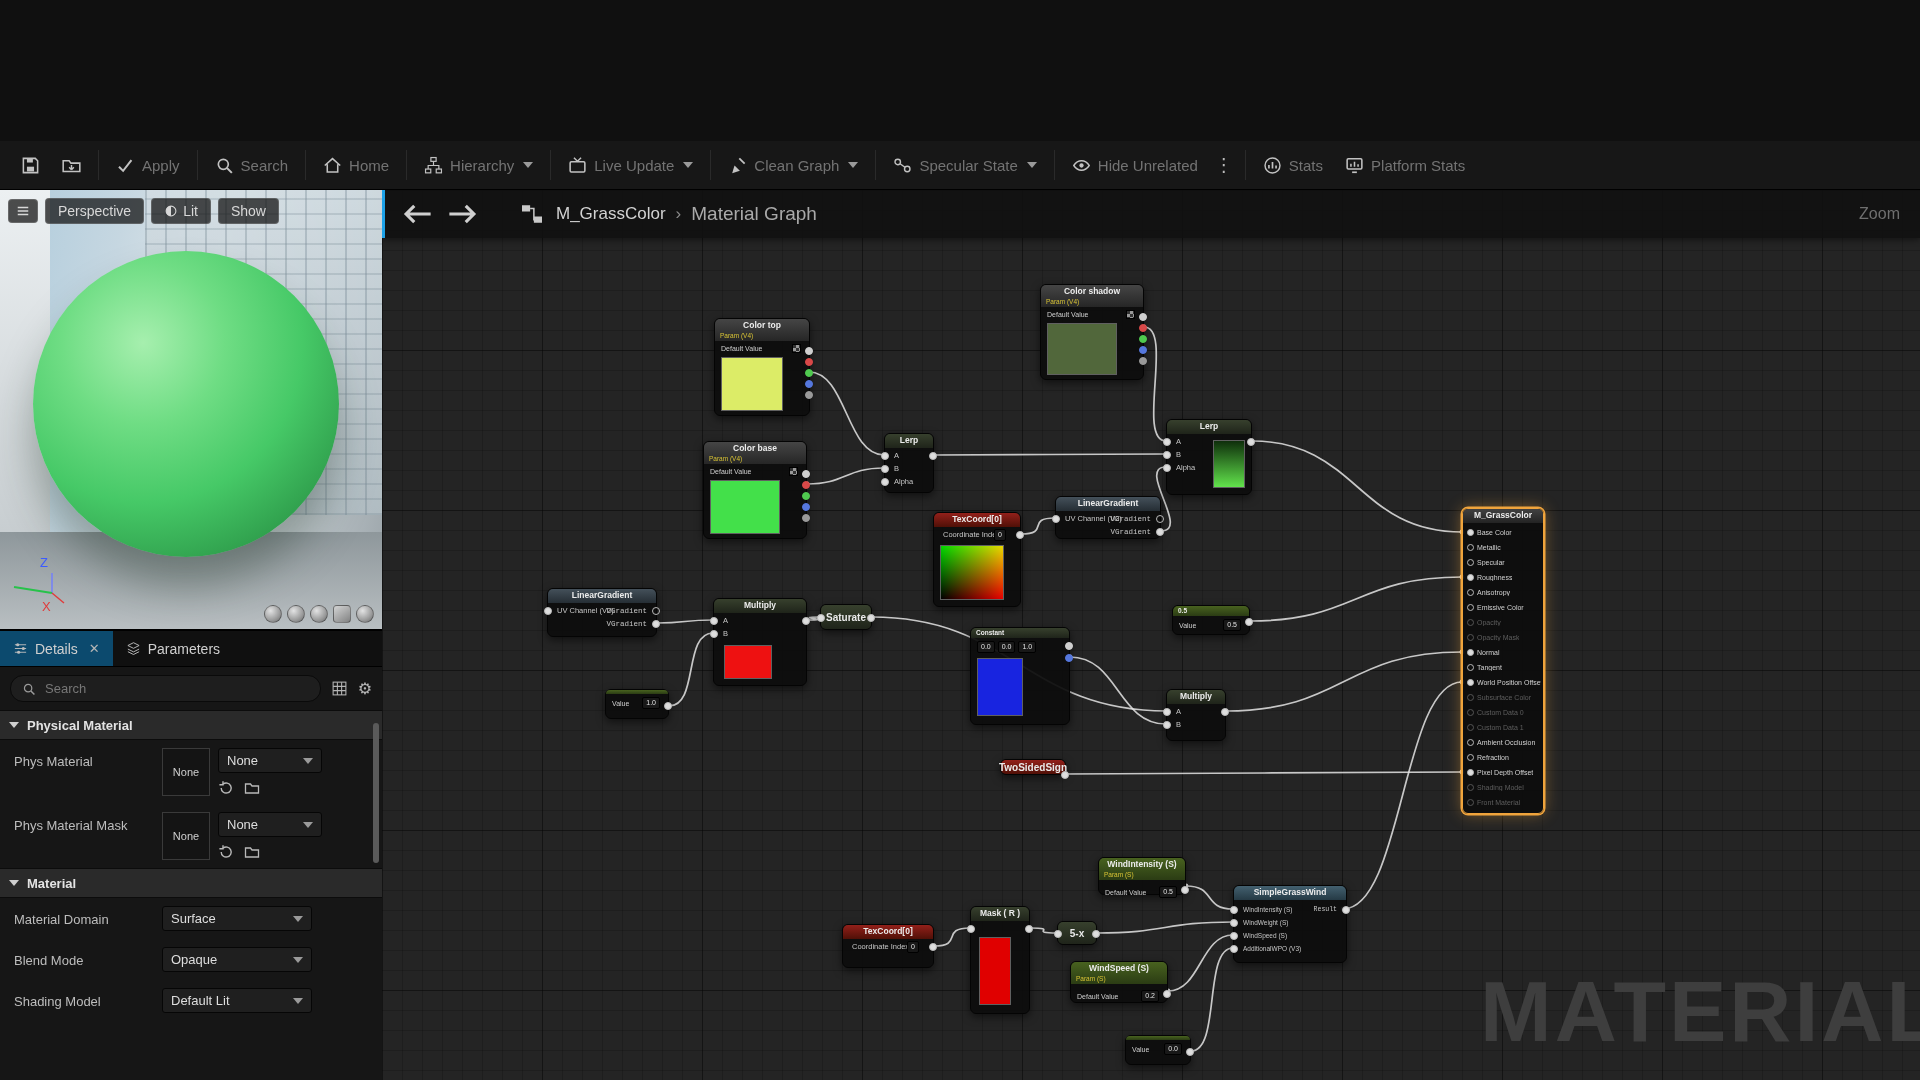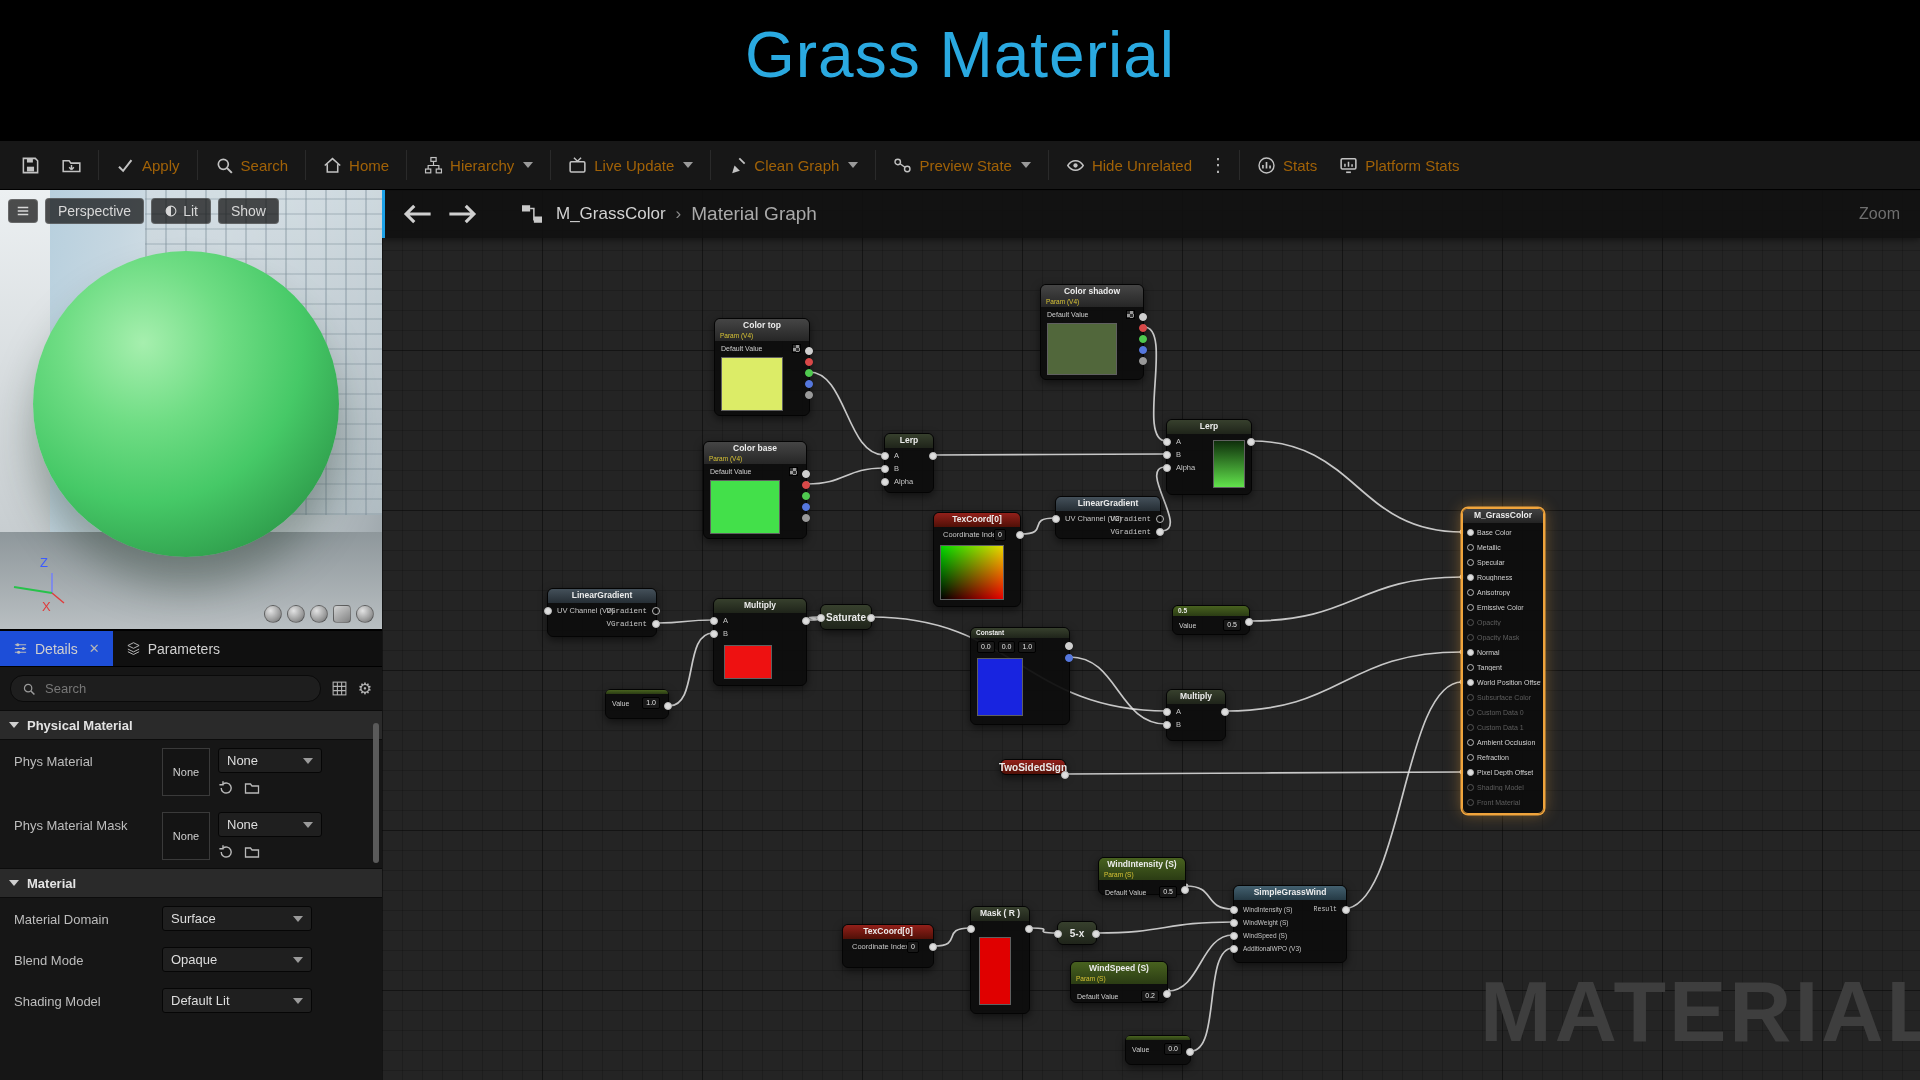--- a/index.html
+++ b/index.html
@@ -6,21 +6,21 @@
   *{box-sizing:border-box;}
   body{font-family:"Liberation Sans","DejaVu Sans",sans-serif;width:1920px;height:1080px;overflow:hidden;}
   .app{position:relative;width:1920px;height:1080px;background:#101010;}
 
   
   .banner{position:absolute;left:0;top:0;width:1920px;height:141px;background:#000;}
   .banner h1{margin:0;text-align:center;padding-top:18px;font-size:64px;font-weight:500;color:#2aa9e0;letter-spacing:1px;}
 
   
   .toolbar{position:absolute;left:0;top:141px;width:1920px;height:49px;background:#171717;border-bottom:1px solid #000;display:flex;align-items:center;padding:0 10px;}
-  .tb-item{display:flex;align-items:center;gap:7px;color:#a16207;font-size:15px;padding:6px 11px;border-radius:3px;cursor:pointer;white-space:nowrap;}
+  .tb-item{display:flex;align-items:center;gap:7px;color:#737373;font-size:15px;padding:6px 11px;border-radius:3px;cursor:pointer;white-space:nowrap;}
   .tb-ic{width:19px;height:19px;display:inline-flex;color:#c2c2c2;}
   .tb-ic svg{width:100%;height:100%;}
   .tb-sep{width:1px;height:30px;background:#050505;border-right:1px solid #2a2a2a;margin:0 6px;}
   .caret{width:0;height:0;border-left:5px solid transparent;border-right:5px solid transparent;border-top:6px solid #9a9a9a;margin-left:2px;}
   .kebab{font-size:18px;color:#bbb;padding:0 6px;}
 
   
   .viewport{position:absolute;left:0;top:190px;width:382px;height:441px;overflow:hidden;border-bottom:2px solid #000;background:#7d868b;}
   .vp-photo{position:absolute;inset:0;background:linear-gradient(100deg,#aecbdc 0%,#c6d7e1 28%,#e2e7ea 52%,#ccd4d8 72%,#9aa3a8 100%);}
   .vp-building{position:absolute;right:0;top:0;width:62%;height:74%;opacity:.85;background:repeating-linear-gradient(90deg,rgba(110,130,142,.38) 0 2px,transparent 2px 20px),repeating-linear-gradient(0deg,rgba(110,130,142,.28) 0 2px,transparent 2px 15px),linear-gradient(180deg,#d2dde3,#b3bfc5);}
@@ -36,21 +36,21 @@
   .vp-btn .ic svg{width:100%;height:100%;}
   .gizmo{position:absolute;left:6px;bottom:6px;width:74px;height:72px;}
   .vp-shapes{position:absolute;right:8px;bottom:6px;display:flex;gap:5px;align-items:center;opacity:.9;}
   .vp-shape{width:18px;height:18px;border-radius:50%;background:radial-gradient(circle at 35% 30%,#e8e8e8,#9a9a9a 60%,#5f5f5f);border:1px solid rgba(0,0,0,.4);}
   .vp-shape.sq{border-radius:4px;background:linear-gradient(145deg,#d8d8d8,#7c7c7c);}
 
   
   .details{position:absolute;left:0;top:631px;width:382px;height:449px;background:#161616;color:#c9c9c9;font-size:13px;}
   .dt-tabs{display:flex;align-items:center;height:36px;background:#101010;border-bottom:1px solid #000;}
   .dt-tab{display:flex;align-items:center;gap:7px;padding:0 13px;height:100%;color:#cfcfcf;cursor:pointer;font-size:14px;}
-  .dt-tab.active{background:#1d4ed8;}
+  .dt-tab.active{background:#0c4a6e;}
   .dt-tab .ic{width:15px;height:15px;display:inline-flex;color:#bdbdbd;}
   .dt-tab .ic svg{width:100%;height:100%;}
   .dt-close{color:#b5b5b5;font-size:13px;margin-left:4px;cursor:pointer;}
   .dt-search-row{display:flex;align-items:center;gap:10px;padding:8px 10px;}
   .dt-search{flex:1;display:flex;align-items:center;gap:7px;background:#1e1e1e;border:1px solid #0a0a0a;border-radius:13px;padding:4px 11px;}
   .dt-search .ic{width:14px;height:14px;display:inline-flex;color:#9a9a9a;flex:0 0 auto;}
   .dt-search .ic svg{width:100%;height:100%;}
   .dt-search input{flex:1;background:transparent;border:0;outline:0;color:#d8d8d8;font-size:13px;font-family:inherit;}
   .dt-search input::placeholder{color:#777;}
   .dt-tool{width:17px;height:17px;display:inline-flex;color:#b5b5b5;cursor:pointer;}
@@ -122,23 +122,20 @@
   .mpin.filled{background:#dedede;}
   .mpin.dis{border-color:#555;}
   .mlbl{font-size:7px;color:#d2d2d2;white-space:nowrap;overflow:hidden;}
   .mrow.dis .mlbl{color:#5e5e5e;}
 </style>
 </head>
 <body>
 
 <div class="app">
 
-  <div class="banner">
-    <h1>Grass Material</h1>
-  </div>
 
   <div class="toolbar" id="toolbar">
       <div class="tb-item">
         <span class="tb-ic">
           <svg viewBox="0 0 16 16">
             <path d="M2 2h10l2 2v10H2z" fill="none" stroke="currentColor" stroke-width="1.3"></path>
             <rect x="5" y="9" width="6" height="4" fill="currentColor"></rect>
             <rect x="5" y="2.5" width="5" height="3" fill="currentColor"></rect>
           </svg>
         </span>
@@ -216,21 +213,21 @@
       </div>
       <div class="tb-sep"></div>
       <div class="tb-item">
         <span class="tb-ic">
           <svg viewBox="0 0 16 16">
             <circle cx="4" cy="5" r="2.3" fill="none" stroke="currentColor" stroke-width="1.2"></circle>
             <circle cx="12" cy="11" r="2.3" fill="none" stroke="currentColor" stroke-width="1.2"></circle>
             <path d="M6 6.5l4 3" stroke="currentColor" stroke-width="1.2"></path>
           </svg>
         </span>
-        <span class="tb-lb">Preview State</span>
+        <span class="tb-lb">Specular State</span>
         <span class="caret"></span>
       </div>
       <div class="tb-sep"></div>
       <div class="tb-item">
         <span class="tb-ic">
           <svg viewBox="0 0 16 16">
             <path d="M1.5 8s2.6-4 6.5-4 6.5 4 6.5 4-2.6 4-6.5 4S1.5 8 1.5 8z" fill="none" stroke="currentColor" stroke-width="1.2"></path>
             <circle cx="8" cy="8" r="1.8" fill="currentColor"></circle>
           </svg>
         </span>

